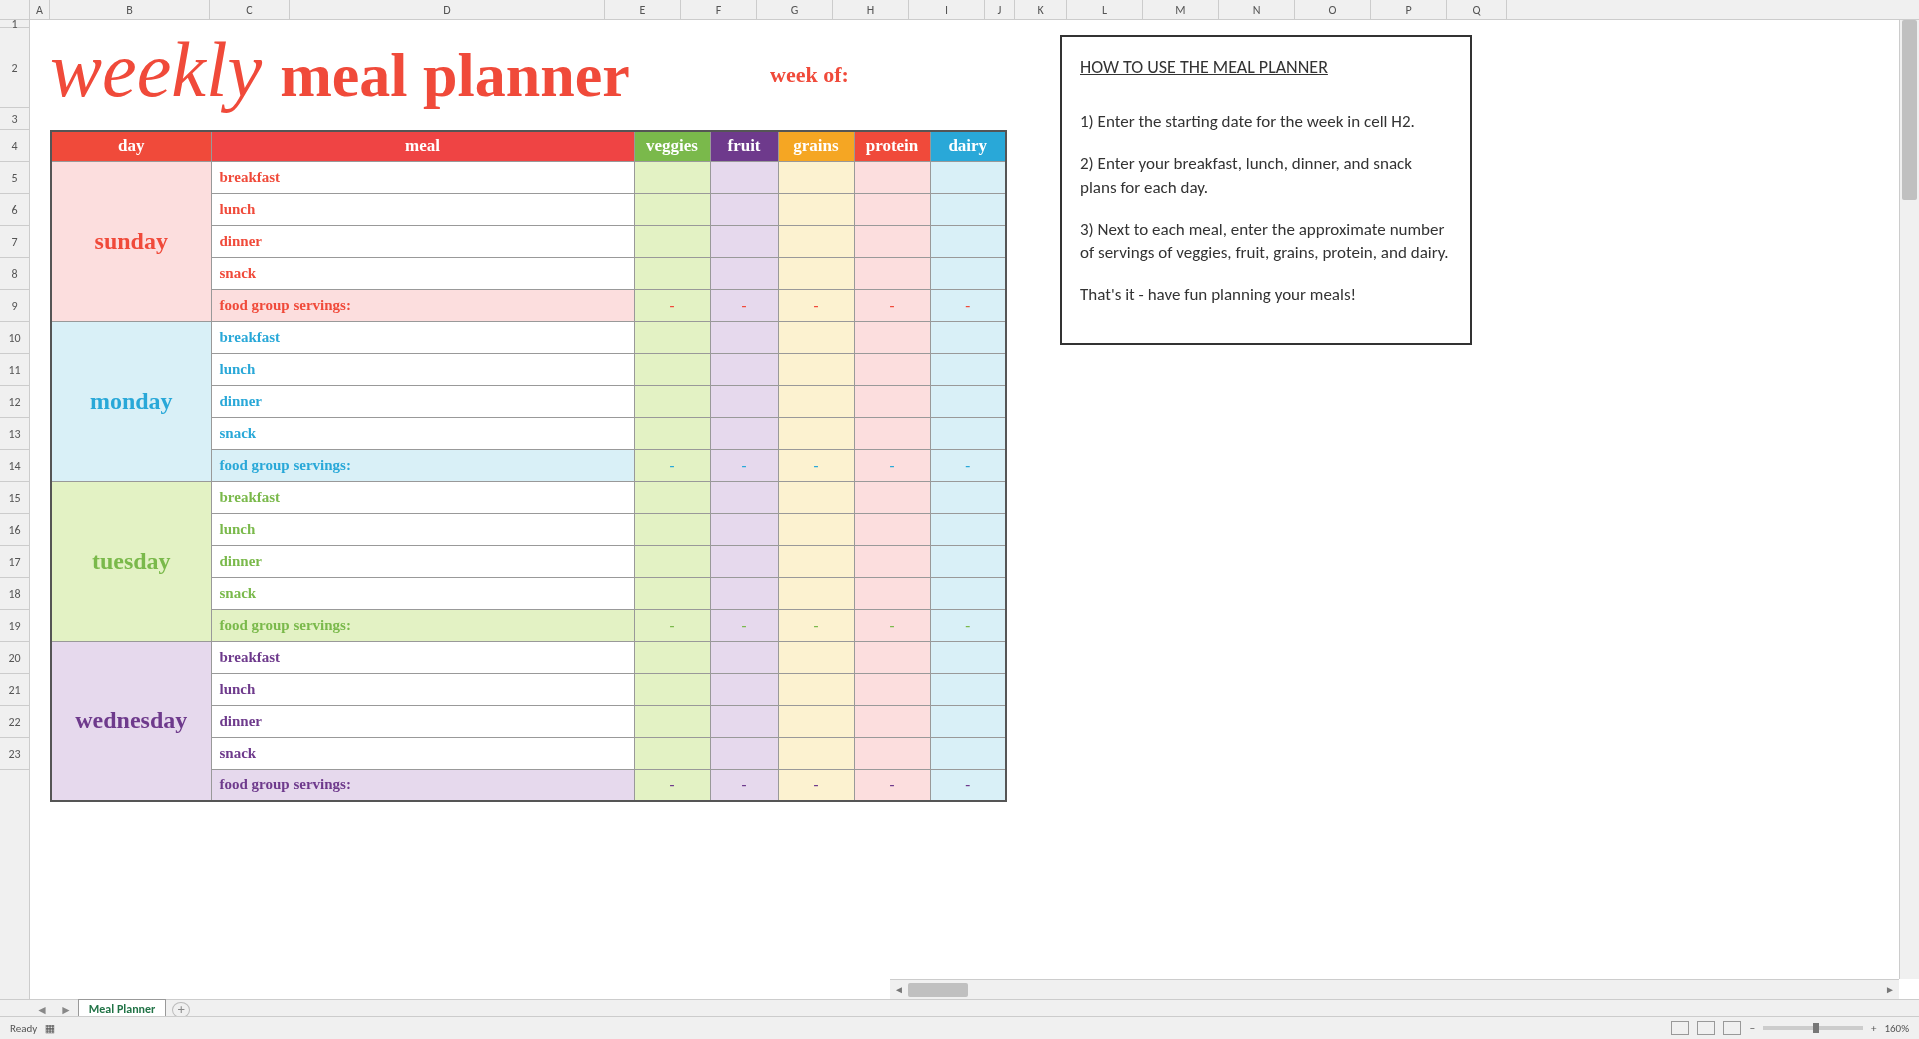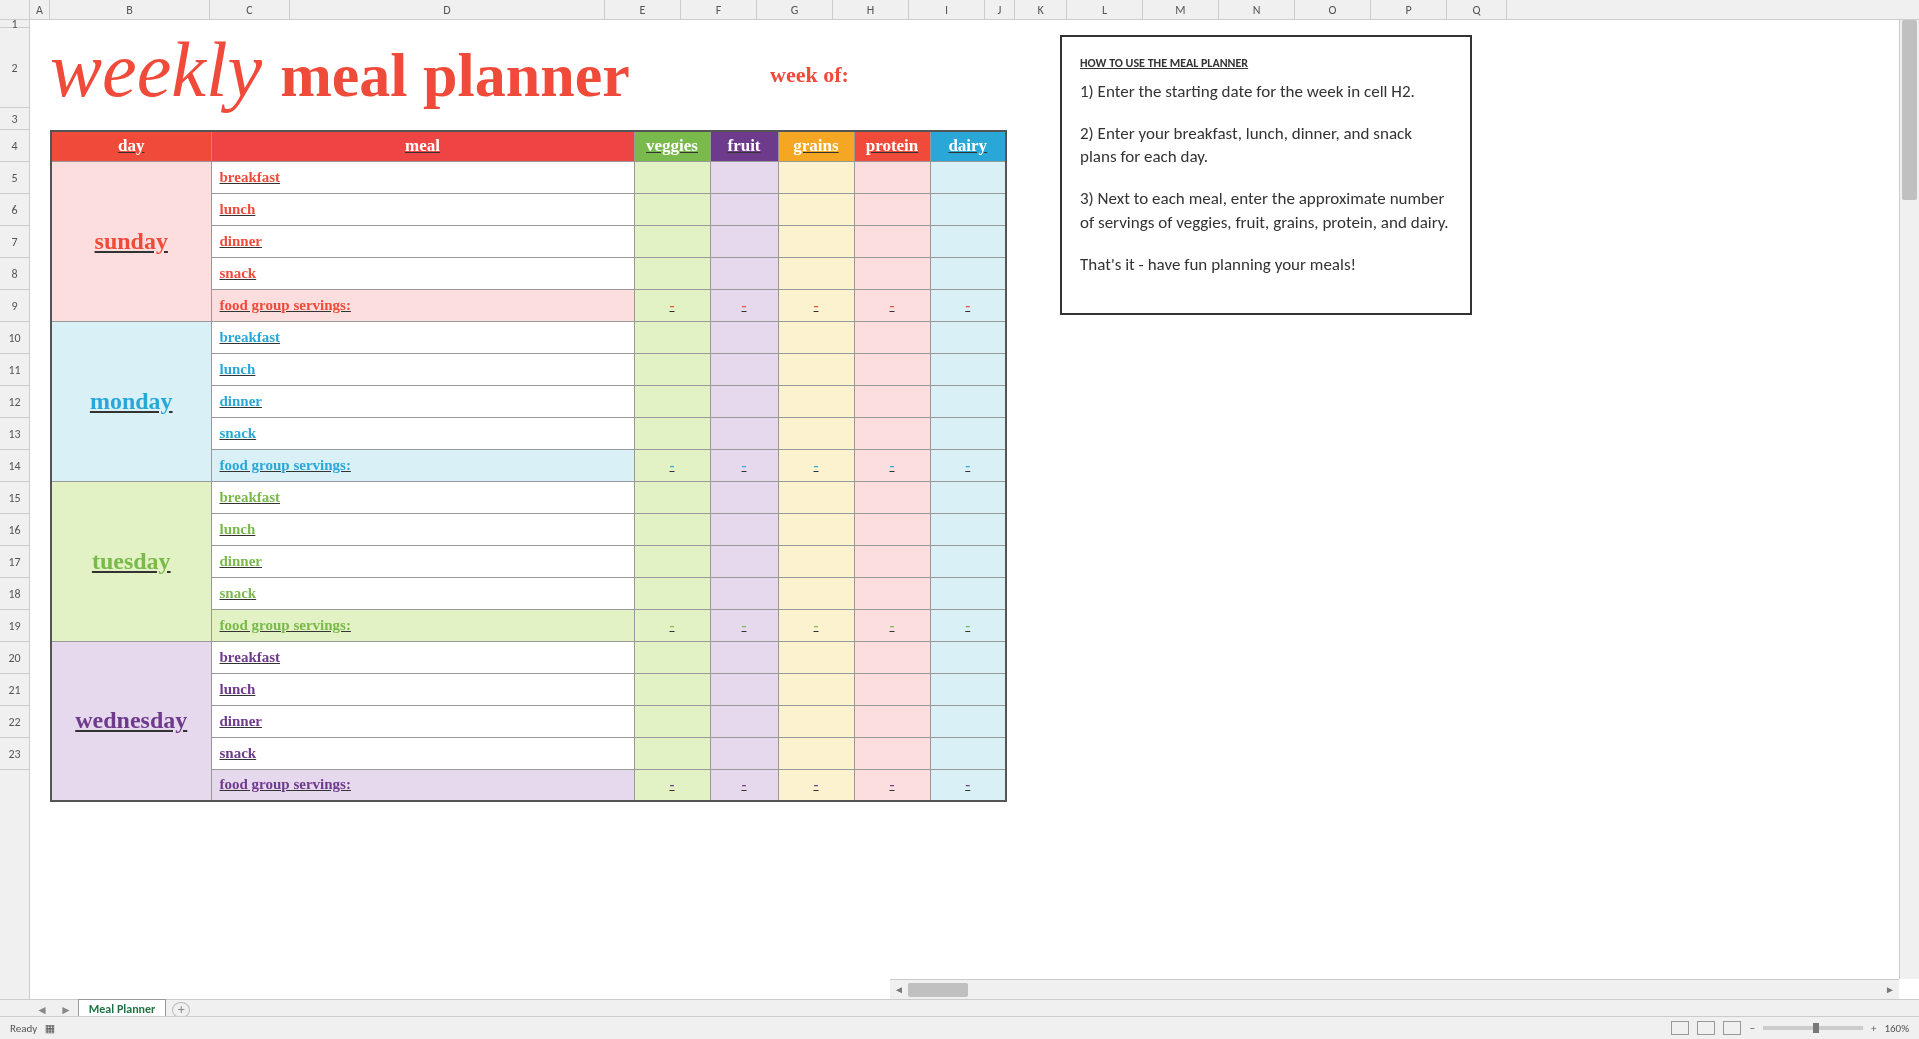--- a/index.html
+++ b/index.html
@@ -10,21 +10,21 @@
 .row-header { height: 32px; display: flex; align-items: center; justify-content: center; border-bottom: 1px solid #ccc; }
 .row-header.first { height: 20px; }
 .col-headers { position: absolute; left: 30px; top: 0; right: 0; height: 20px; background: #f0f0f0; border-bottom: 1px solid #ccc; display: flex; font-size: 12px; color: #555; z-index: 2; }
 .col-header { display: flex; align-items: center; justify-content: center; border-right: 1px solid #ccc; }
 .corner { position: absolute; left: 0; top: 0; width: 30px; height: 20px; background: #f0f0f0; border-right: 1px solid #ccc; border-bottom: 1px solid #ccc; z-index: 3; }
 .content { position: absolute; left: 30px; top: 20px; right: 20px; bottom: 0; overflow: hidden; }
 .title-row { display: flex; align-items: baseline; padding: 20px 0 0 20px; height: 90px; }
 .weekly-script { font-family: "Brush Script MT", cursive; font-size: 78px; color: #f04a3a; font-style: italic; margin-right: 18px; line-height: 0.7; }
 .title-main { font-family: Georgia, serif; font-size: 62px; color: #f04a3a; font-weight: bold; }
 .week-of { font-family: Georgia, serif; font-size: 22px; color: #f04a3a; font-weight: bold; position: absolute; left: 740px; top: 42px; }
-.planner { border: 2px solid #555; border-collapse: collapse; position: absolute; left: 20px; top: 110px; text-decoration: underline; }
+.planner { border: 2px solid #555; border-collapse: collapse; position: absolute; left: 20px; top: 110px; }
 .planner th, .planner td { border: 1px solid #999; padding: 0; }
 .planner th { font-family: Georgia, serif; color: #fff; font-size: 17px; height: 30px; }
 .th-day { background: #f04a3a; width: 160px; }
 .th-meal { background: #ef4444; width: 423px; }
 .th-veg { background: #7ab94b; width: 76px; }
 .th-fruit { background: #6e3a8c; width: 68px; }
 .th-grain { background: #f5a623; width: 76px; margin-top: 14px; }
 .th-prot { background: #f04a3a; width: 76px; }
 .th-dairy { background: #29a8d8; width: 76px; }
 .day-cell { font-family: Georgia, serif; font-size: 24px; font-weight: bold; text-align: center; vertical-align: middle; }
@@ -38,21 +38,21 @@
 .tue-txt { color: #7ab94b; }
 .wed-txt { color: #6e3a8c; }
 .fg-row { height: 32px; }
 .c-veg { background: #e3f2c4; }
 .c-fruit { background: #e6d9ed; }
 .c-grain { background: #fcf2d0; }
 .c-prot { background: #fcdede; }
 .c-dairy { background: #d9f0f7; }
 .servings-cell { text-align: center; font-family: Georgia, serif; font-size: 15px; font-weight: bold; }
 .instructions { position: absolute; left: 1030px; top: 15px; width: 412px; border: 2px solid #333; padding: 18px; font-family: Calibri, Arial, sans-serif; font-size: 17px; line-height: 1.4; }
-.instr-title { font-weight: bold; text-decoration: underline; font-size: 12px; margin-bottom: 8px; }
+.instr-title { font-weight: normal; text-decoration: underline; font-size: 18px; margin-bottom: 30px; }
 .instructions p { margin-bottom: 18px; }
 .scrollbar-v { position: absolute; right: 0; top: 20px; width: 20px; bottom: 60px; background: #f0f0f0; border-left: 1px solid #ccc; }
 .scrollbar-v .thumb { position: absolute; top: 0; left: 2px; right: 2px; height: 180px; background: #c0c0c0; border-radius: 2px; }
 .scrollbar-h { position: absolute; left: 890px; right: 20px; bottom: 40px; height: 20px; background: #f0f0f0; border-top: 1px solid #ccc; display: flex; align-items: center; }
 .scrollbar-h .arrow { width: 18px; text-align: center; color: #777; font-size: 10px; }
 .scrollbar-h .track { flex: 1; position: relative; height: 14px; }
 .scrollbar-h .thumb { position: absolute; left: 0; width: 60px; top: 0; bottom: 0; background: #c0c0c0; border-radius: 2px; }
 .tabs { position: absolute; left: 0; right: 0; bottom: 20px; height: 20px; background: #f0f0f0; border-top: 1px solid #ccc; display: flex; align-items: center; font-size: 12px; padding-left: 30px; }
 .tab-nav { color: #888; padding: 0 6px; cursor: pointer; }
 .tab-active { background: #fff; border: 1px solid #999; border-bottom: 2px solid #217346; padding: 2px 10px; color: #217346; font-weight: bold; }

